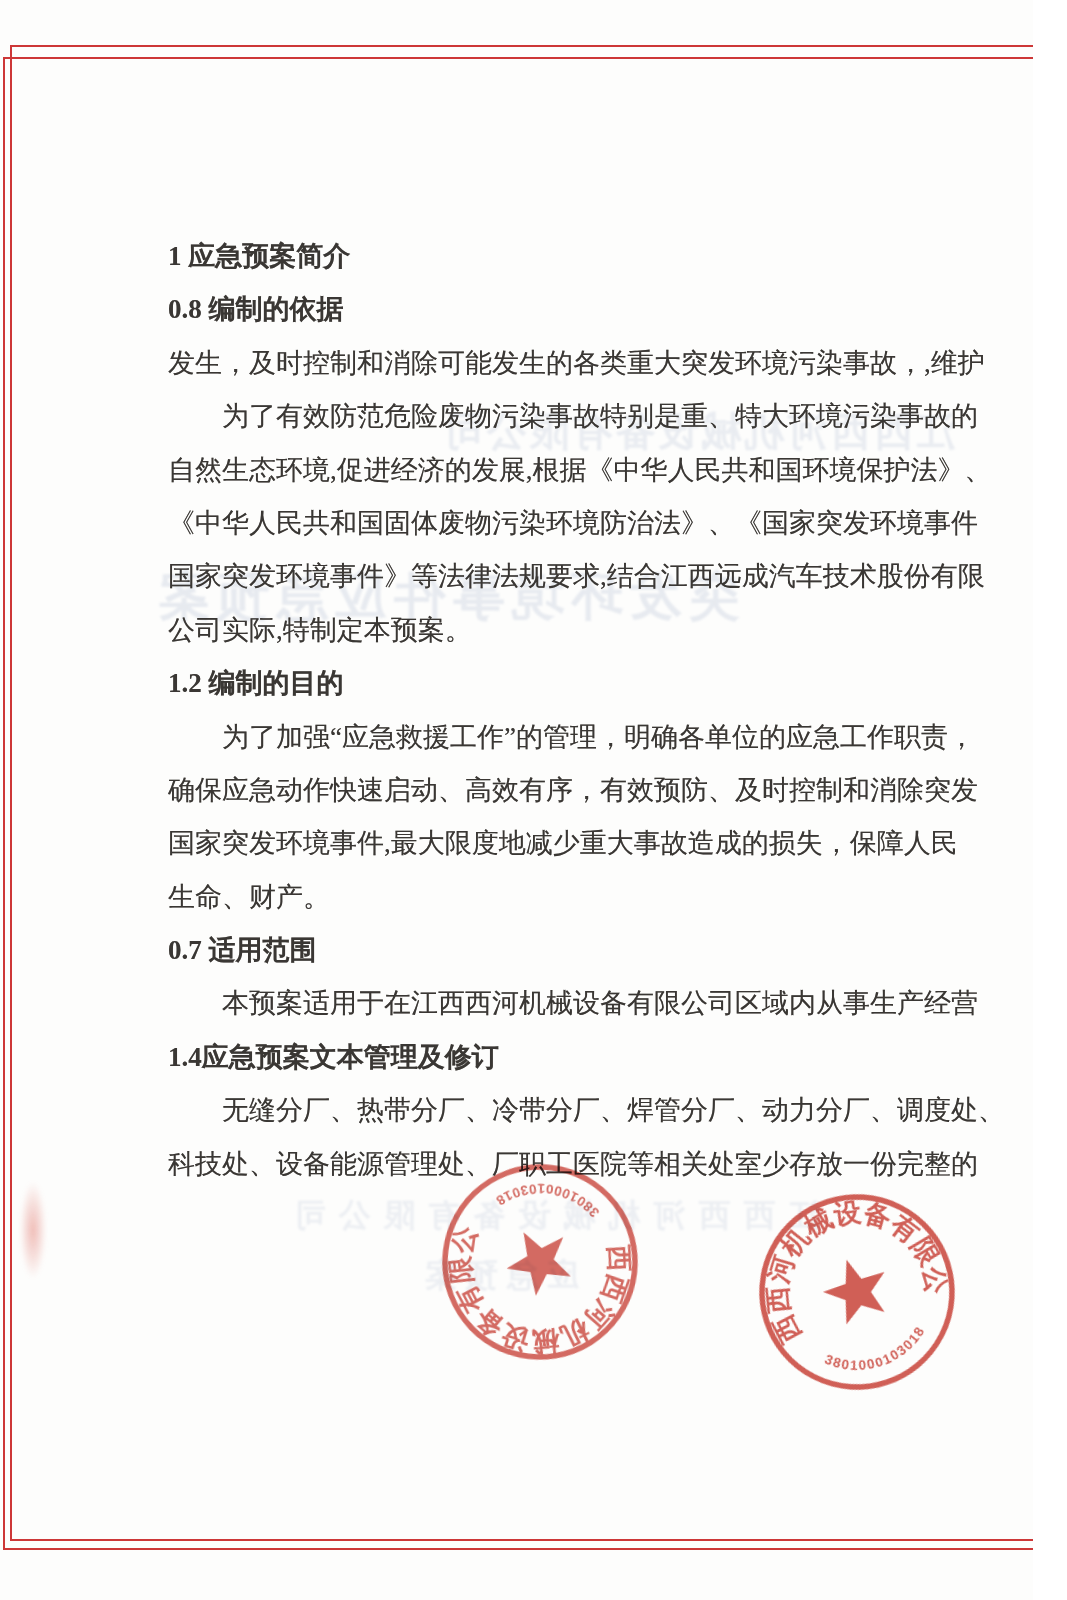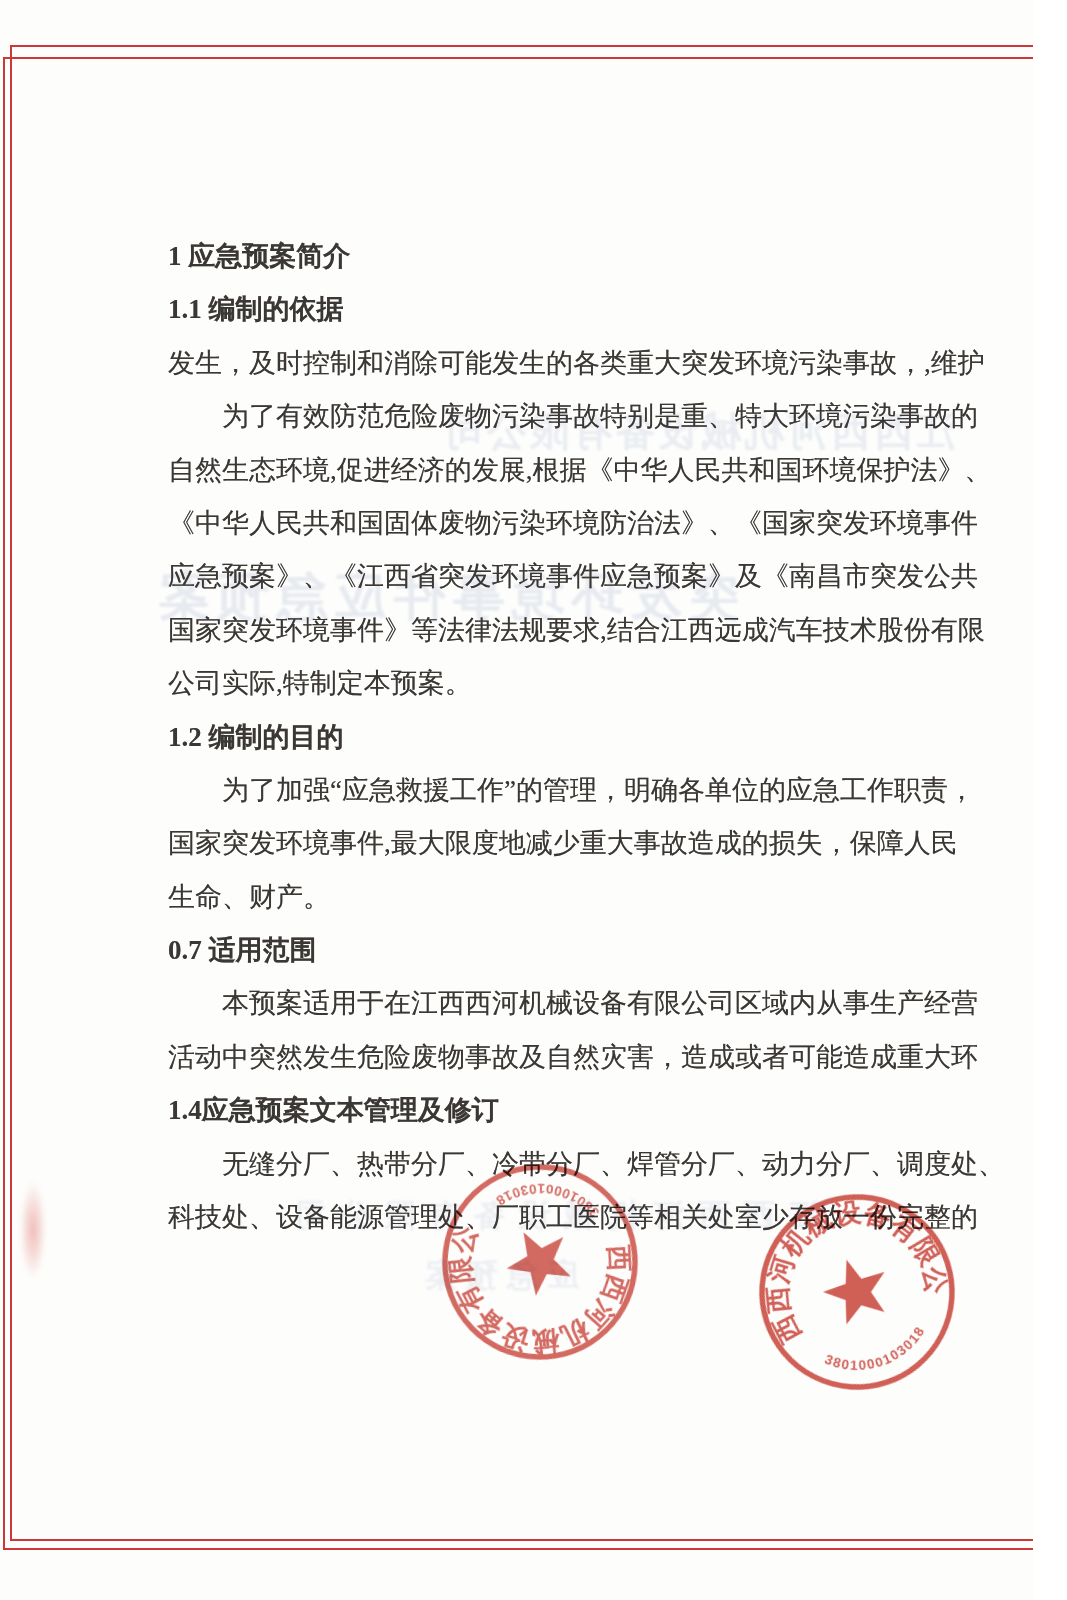--- a/index.html
+++ b/index.html
@@ -62,35 +62,34 @@
   <div class="frame frame-a"></div>
   <div class="frame frame-b"></div>
 
   <div class="bleed bleed-1">江西西河机械设备有限公司</div>
   <div class="bleed bleed-2">突发环境事件应急预案</div>
   <div class="bleed bleed-3">江西西河机械设备有限公司</div>
   <div class="bleed bleed-4">应急预案</div>
 
   <div class="content">
     <div class="line h">1 应急预案简介</div>
-    <div class="line h">1.1 编制的依据</div>
+    <div class="line h">0.8 编制的依据</div>
     <div class="line">发生，及时控制和消除可能发生的各类重大突发环境污染事故，,维护</div>
     <div class="line start">为了有效防范危险废物污染事故特别是重、特大环境污染事故的</div>
     <div class="line">自然生态环境,促进经济的发展,根据《中华人民共和国环境保护法》、</div>
     <div class="line">《中华人民共和国固体废物污染环境防治法》、《国家突发环境事件</div>
-    <div class="line">应急预案》、《江西省突发环境事件应急预案》及《南昌市突发公共</div>
     <div class="line">国家突发环境事件》等法律法规要求,结合江西远成汽车技术股份有限</div>
     <div class="line end">公司实际,特制定本预案。</div>
     <div class="line h">1.2 编制的目的</div>
     <div class="line start">为了加强“应急救援工作”的管理，明确各单位的应急工作职责，</div>
+    <div class="line">确保应急动作快速启动、高效有序，有效预防、及时控制和消除突发</div>
     <div class="line">国家突发环境事件,最大限度地减少重大事故造成的损失，保障人民</div>
     <div class="line end">生命、财产。</div>
     <div class="line h">0.7 适用范围</div>
     <div class="line start">本预案适用于在江西西河机械设备有限公司区域内从事生产经营</div>
-    <div class="line">活动中突然发生危险废物事故及自然灾害，造成或者可能造成重大环</div>
     <div class="line h">1.4应急预案文本管理及修订</div>
     <div class="line start">无缝分厂、热带分厂、冷带分厂、焊管分厂、动力分厂、调度处、</div>
     <div class="line">科技处、设备能源管理处、厂职工医院等相关处室少存放一份完整的</div>
   </div>
 
   <div class="smudge"></div>
 
   <svg class="seal seal-left" viewBox="0 0 230 230">
     <circle cx="115" cy="115" r="95" fill="none" stroke="#cc4a40" stroke-width="5.5"></circle>
     <path id="ringL" d="M54.4,150 A70,70 0 1 1 175.6,150" fill="none"></path>

